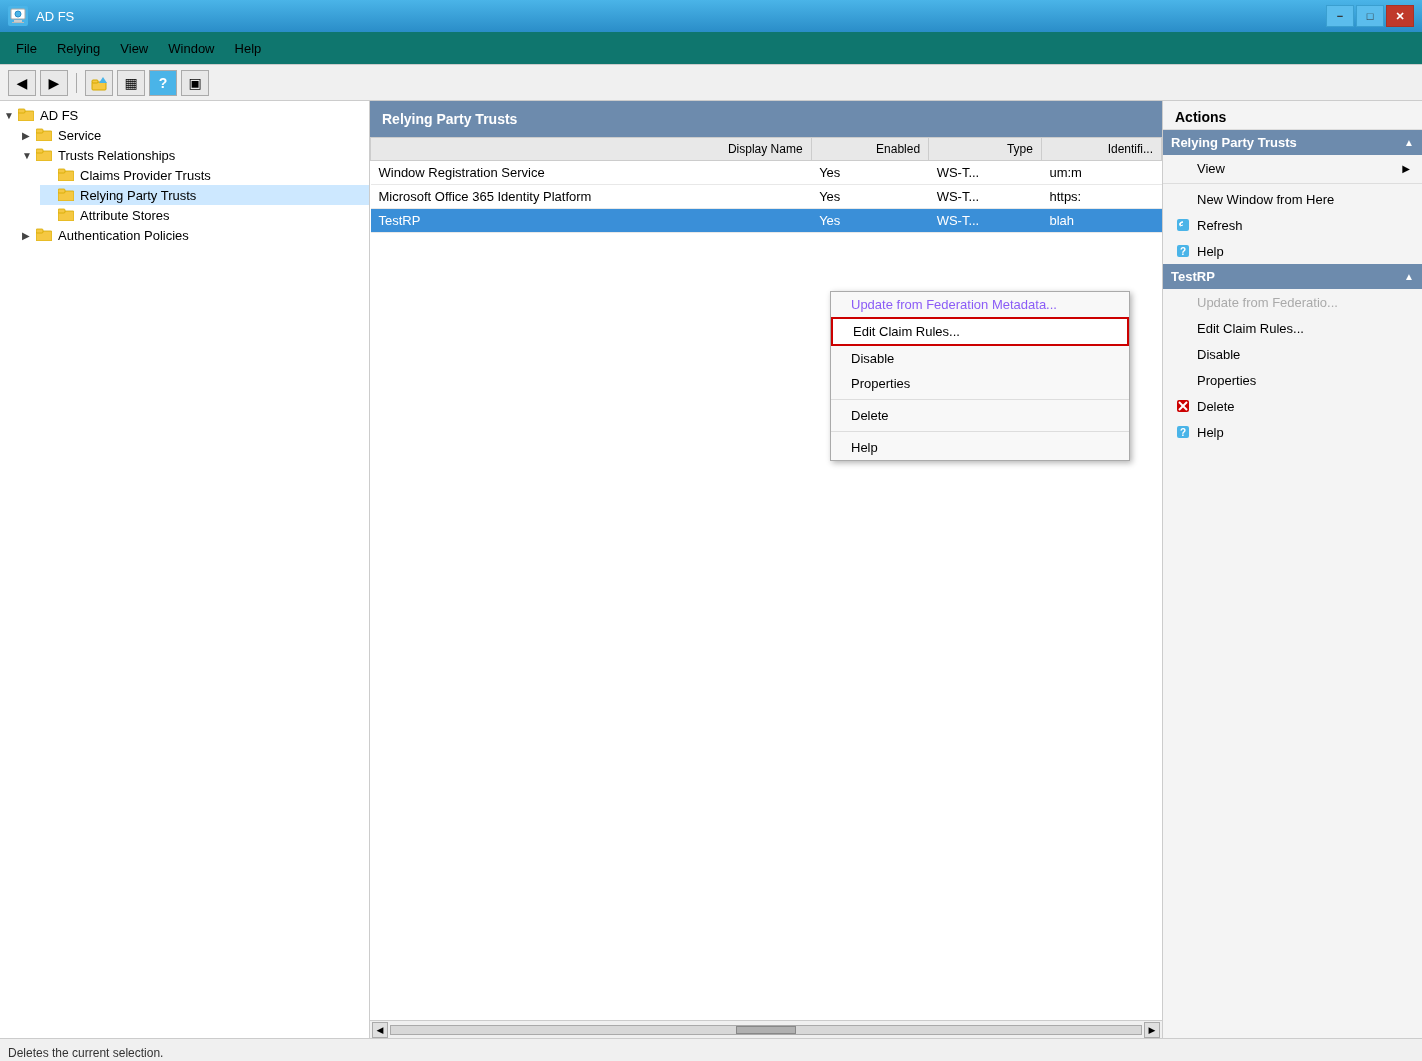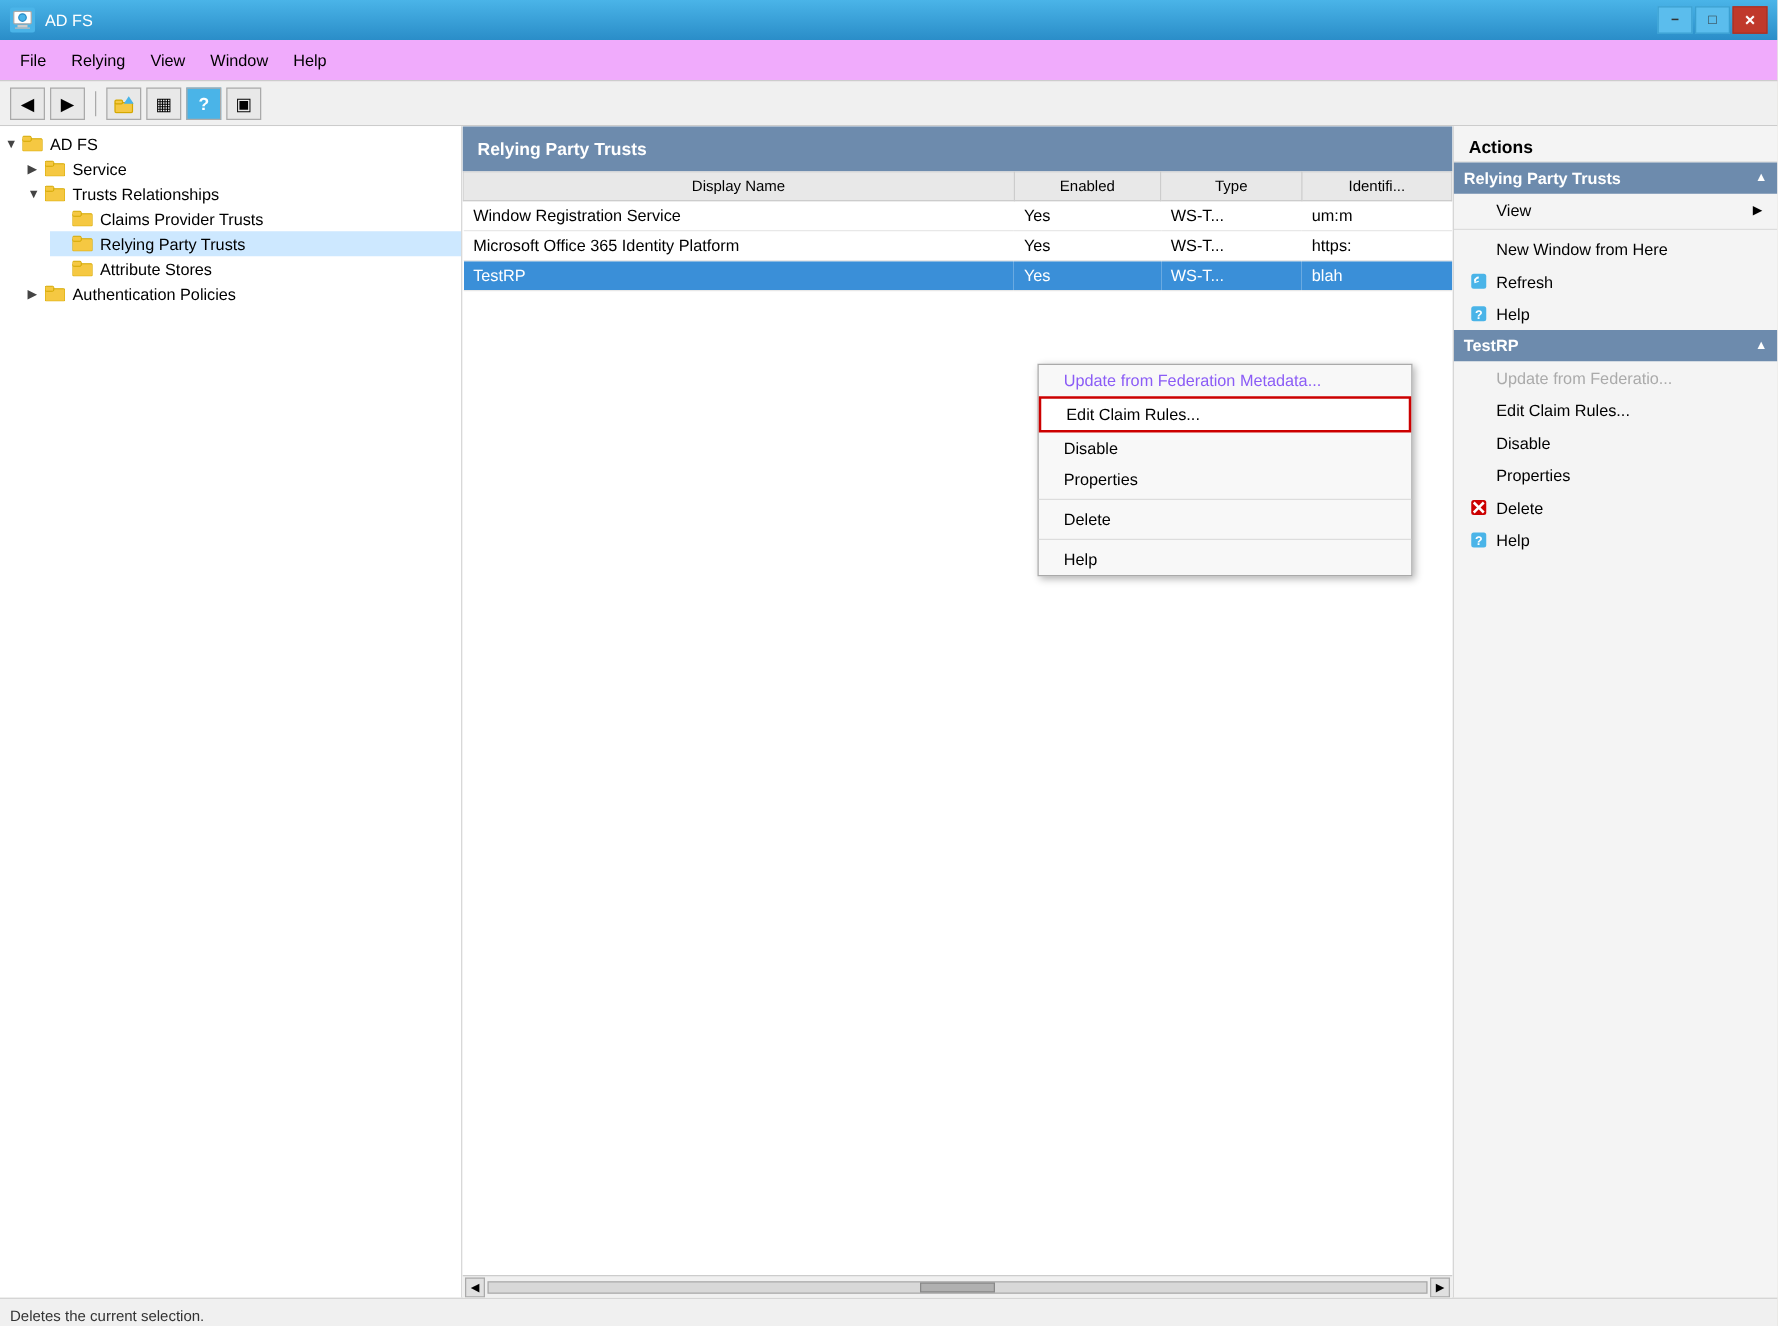--- a/index.html
+++ b/index.html
@@ -53,21 +53,21 @@
       font-size: 11px;
       display: flex; align-items: center; justify-content: center;
       cursor: pointer;
       font-weight: bold;
     }
     .title-btn.close { background: #c0392b; color: white; border-color: #a93226; }
     .title-btn.maximize { background: #5bbded; }
 
     
     .menu-bar {
-      background: #f0abfc;
+      background: #0f766e;
       height: 28px;
       display: flex;
       align-items: center;
       padding: 16px 8px;
       border-bottom: 1px solid #ccc;
       gap: 4px;
     }
     .menu-item {
       padding: 2px 8px;
       cursor: pointer;
@@ -163,21 +163,21 @@
     
     .data-table {
       width: 100%;
       border-collapse: collapse;
       font-size: 13px;
     }
     .data-table th {
       background: #e8e8e8;
       border: 1px solid #ccc;
       padding: 4px 8px;
-      text-align: center;
+      text-align: right;
       font-weight: normal;
       font-size: 12px;
     }
     .data-table td {
       border-bottom: 1px solid #e8e8e8;
       padding: 4px 8px;
       white-space: nowrap;
       overflow: hidden;
     }
     .data-table tr.selected td { background: #3a8fd8; color: white; }

